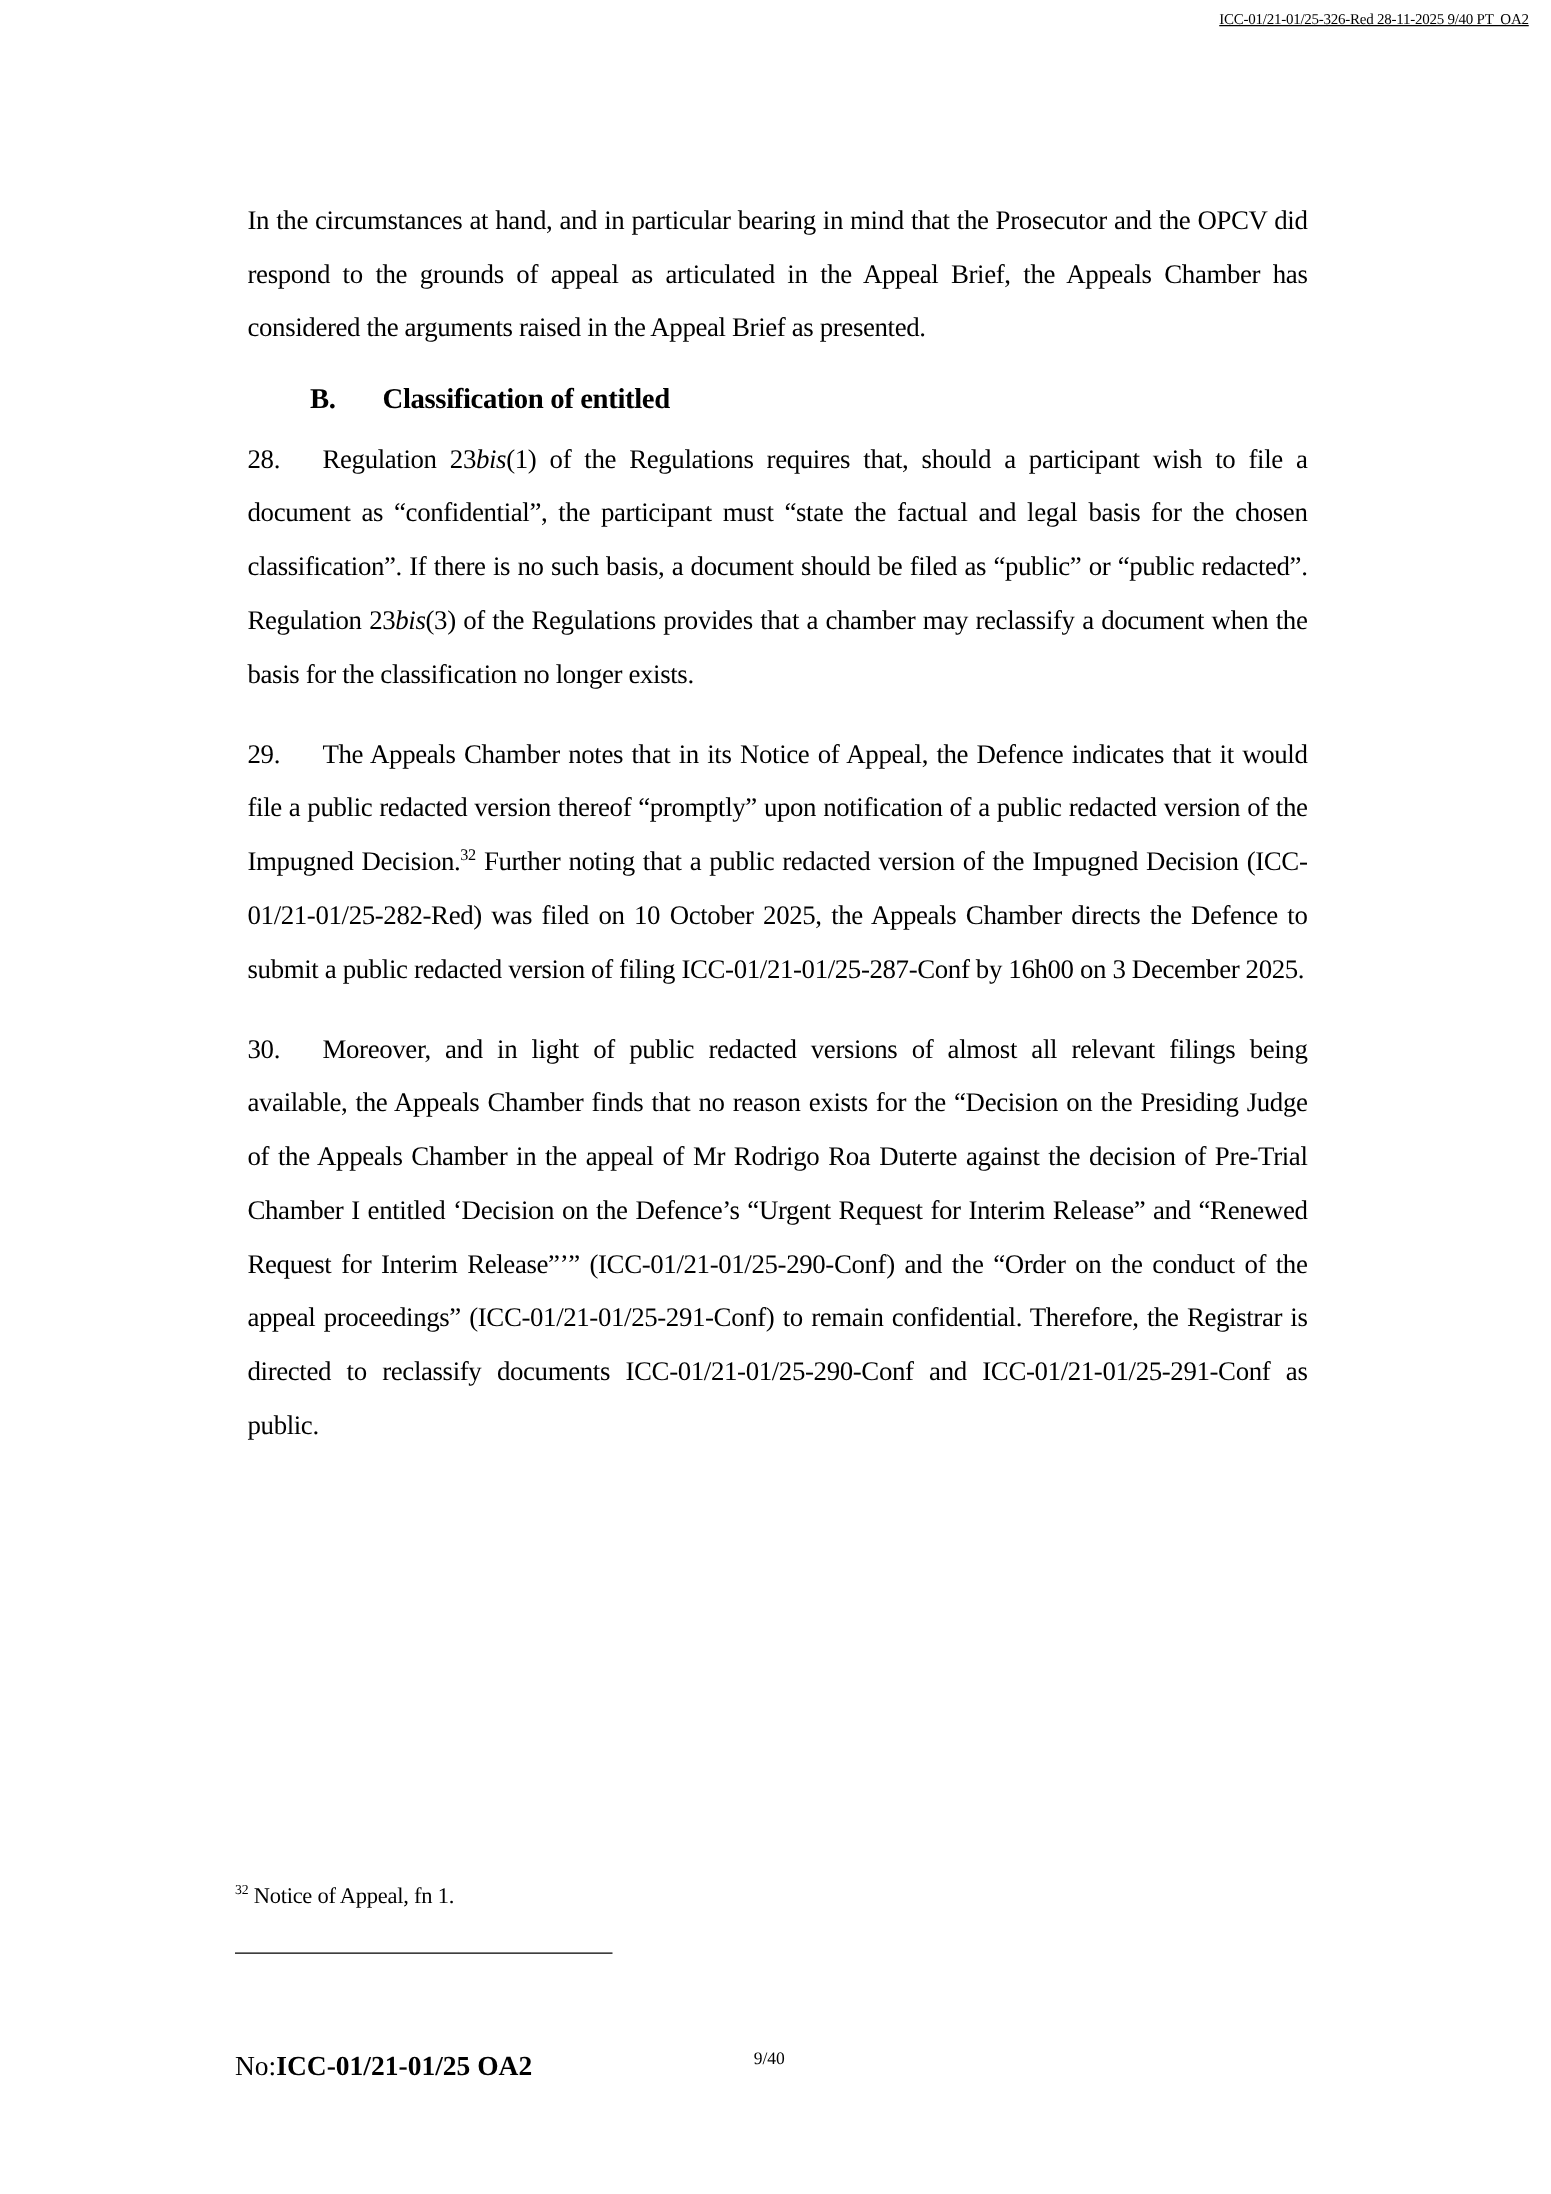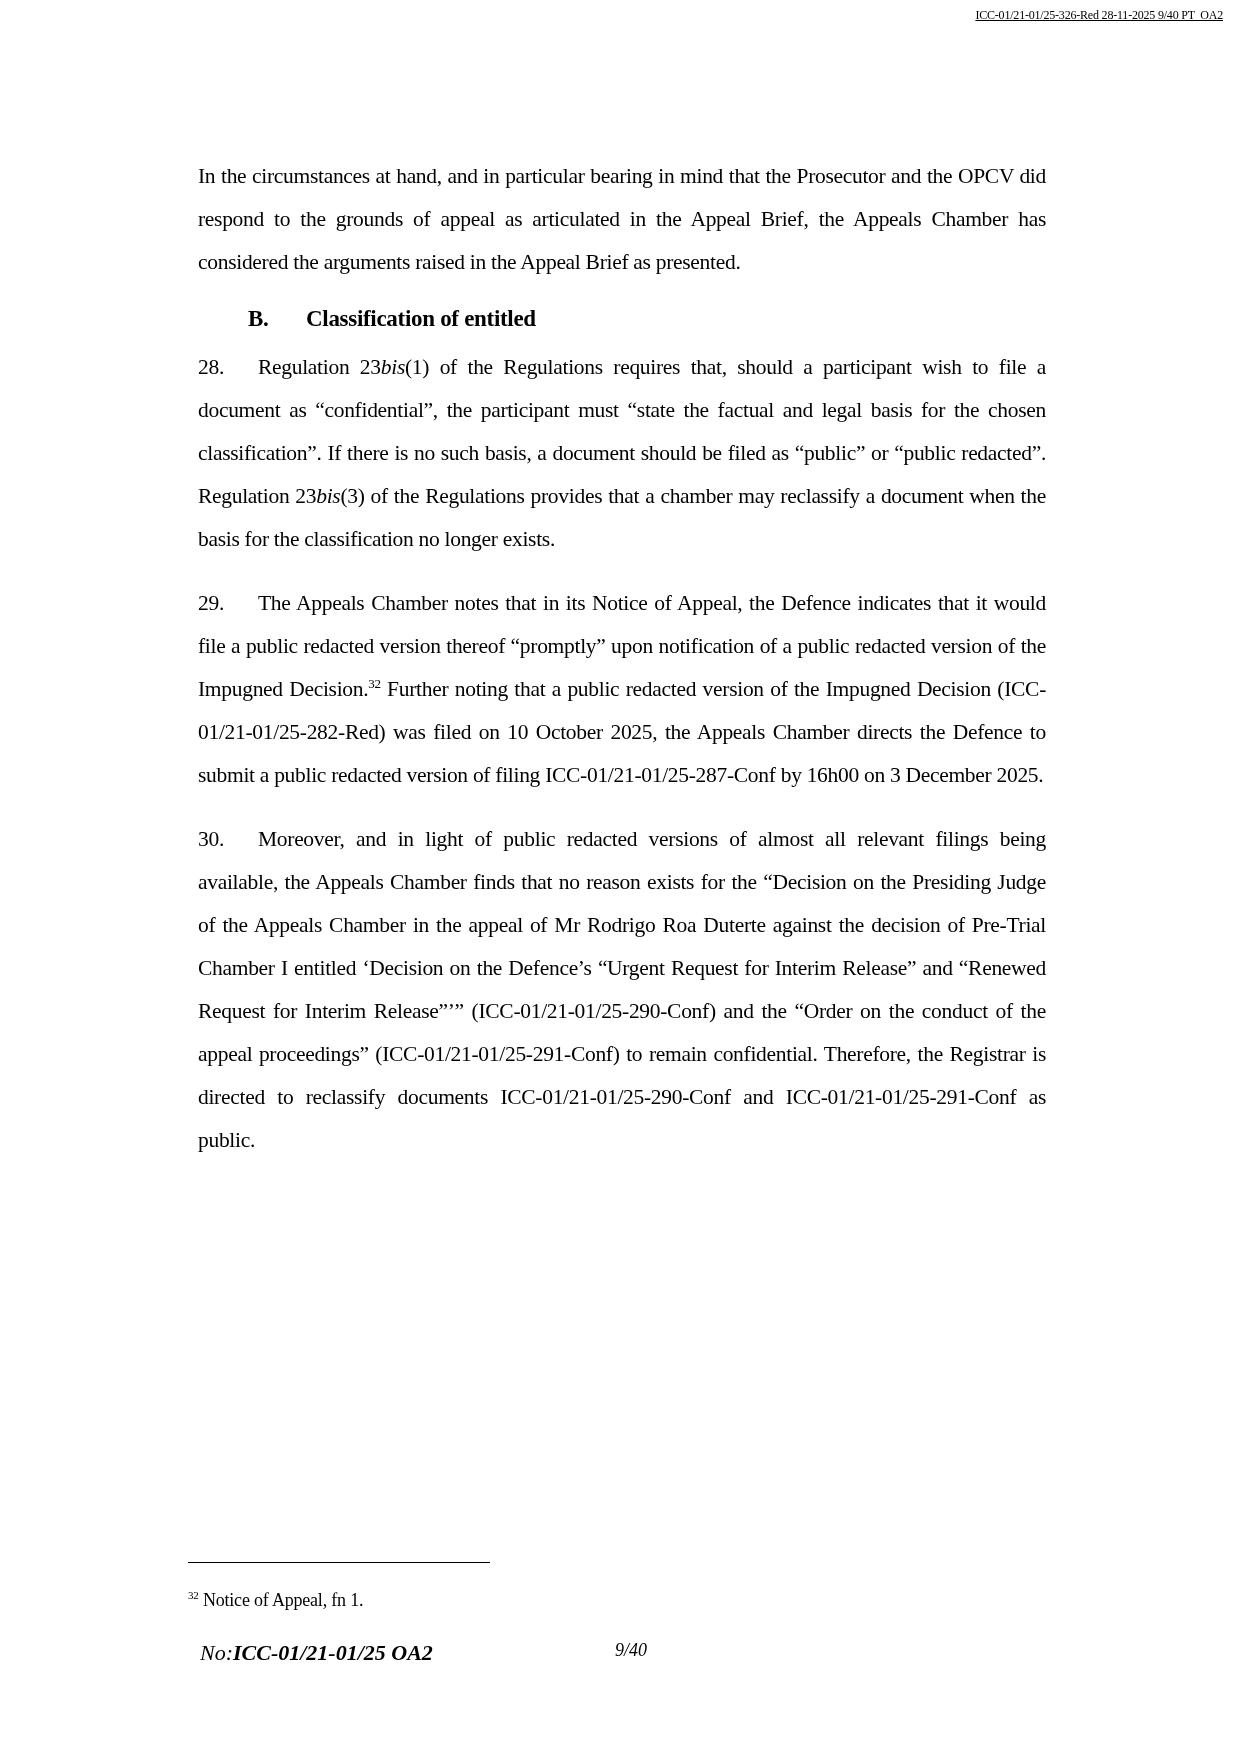--- a/index.html
+++ b/index.html
@@ -24,30 +24,30 @@
   }
   .heading .num { width: 58px; }
   .para { margin-bottom: 21px !important; }
   .para-num { display: inline-block; width: 60px; }
   sup { font-size: 13px; line-height: 0; vertical-align: super; }
   .footnote-rule {
     position: absolute; left: 188px; top: 1562px; width: 302px;
     border-top: 1.5px solid #000;
   }
   .footnote {
-    position: absolute; left: 188px; top: 1590px;
+    position: absolute; left: 188px; top: 1506px;
     font-size: 18px; letter-spacing: -0.2px;
   }
   .footnote sup { font-size: 11px; }
   .footer {
-    position: absolute; left: 200px; top: 1640px;
-    font-size: 22px; display: flex; align-items: flex-start; font-style: italic;
+    position: absolute; left: 188px; top: 1640px;
+    font-size: 22px; display: flex; align-items: flex-start;
   }
   .footer .case { font-weight: bold; }
-  .footer .pg { position: absolute; left: 415px; font-size: 18px; white-space: nowrap; }
+  .footer .pg { position: absolute; left: 415px; font-size: 14px; white-space: nowrap; }
 </style>
 </head>
 <body>
 
 <div class="header-stamp">ICC-01/21-01/25-326-Red 28-11-2025 9/40 PT  OA2</div>
 
 <div class="content">
   <p class="p-intro">In the circumstances at hand, and in particular bearing in mind that the Prosecutor and the OPCV did respond to the grounds of appeal as articulated in the Appeal Brief, the Appeals Chamber has considered the arguments raised in the Appeal Brief as presented.</p>
 
   <div class="heading">

